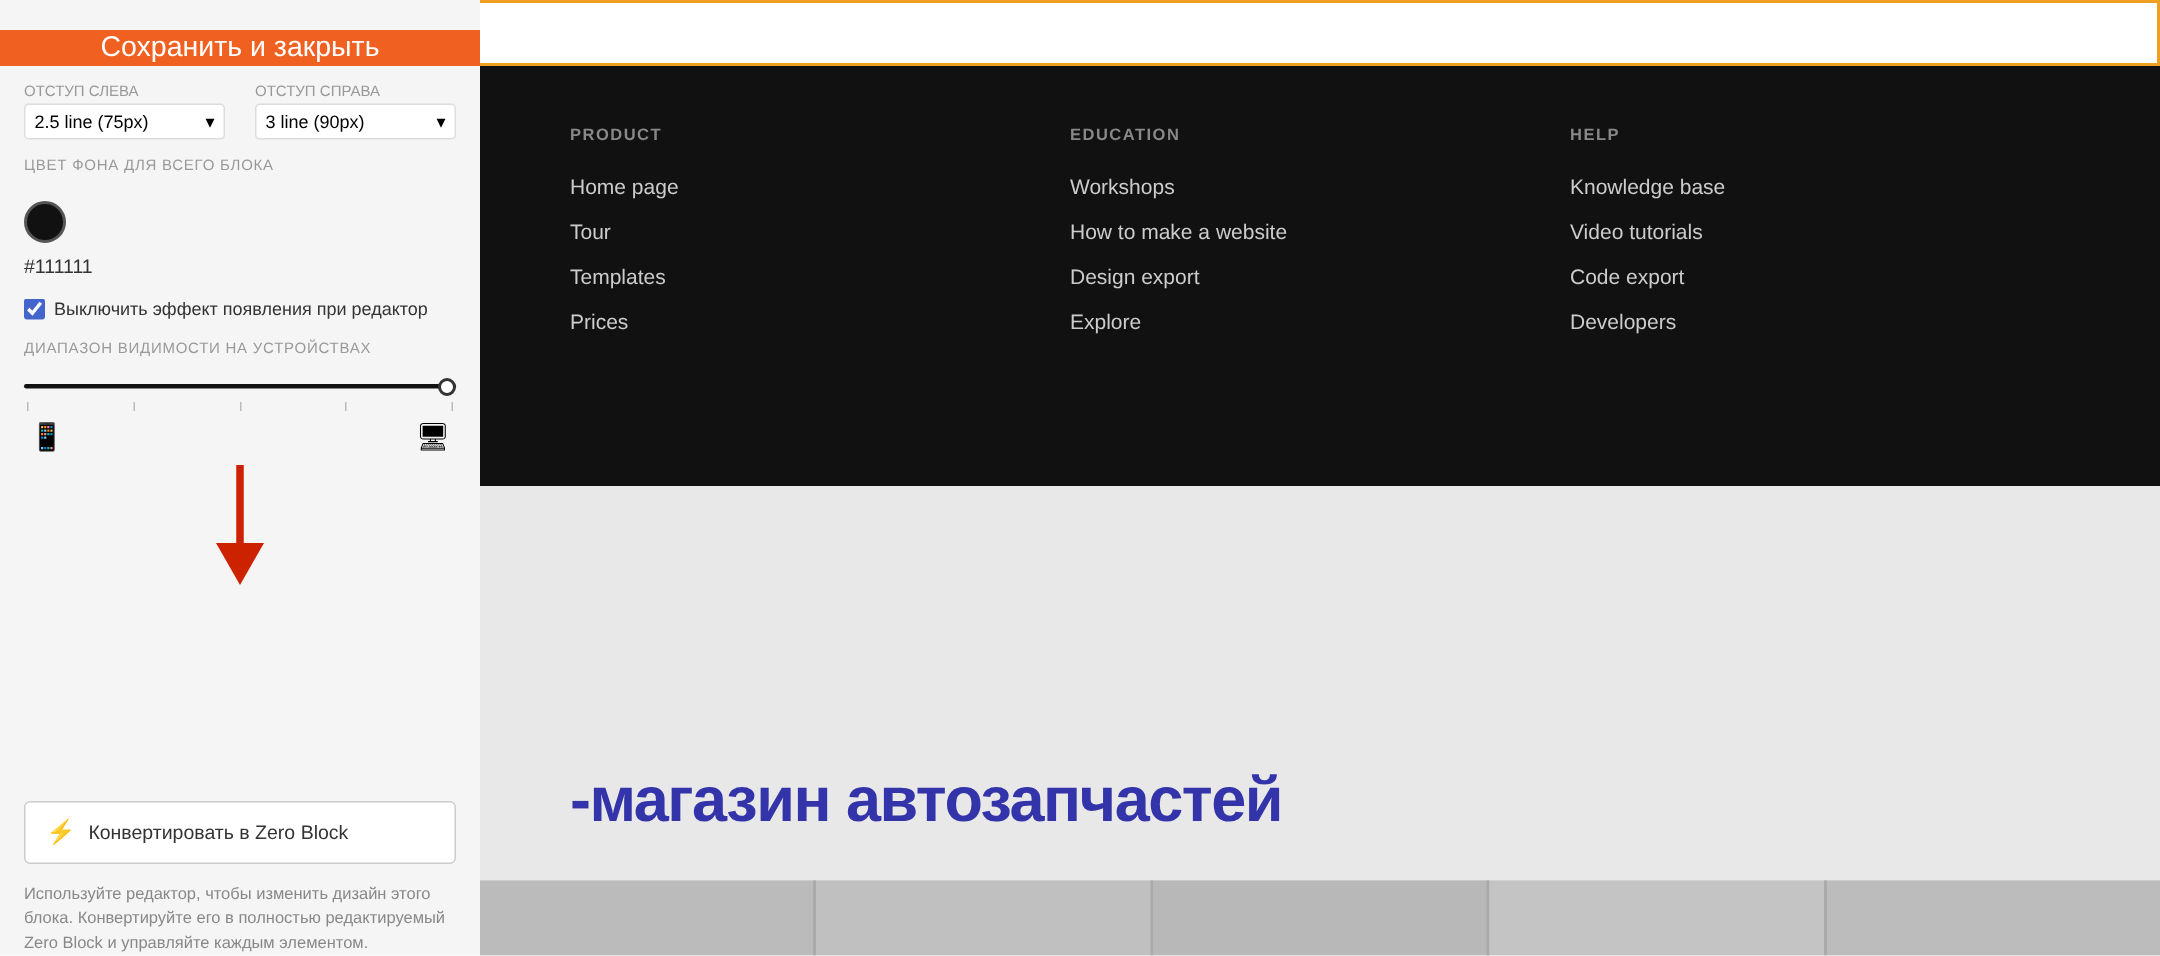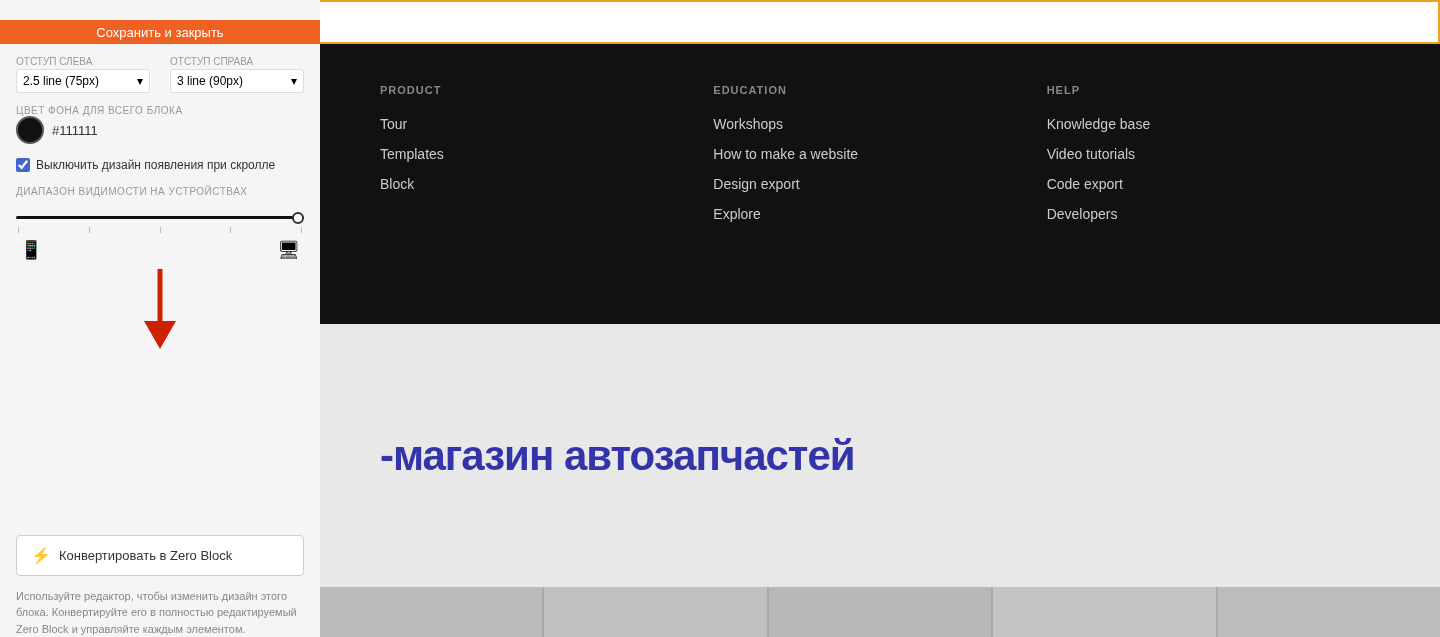--- a/index.html
+++ b/index.html
@@ -27,21 +27,21 @@
       color: #fff;
       border: none;
       font-size: 13px;
       cursor: pointer;
     }
     .btn-save-close {
       flex: 1;
       background: #f06020;
       color: #fff;
       border: none;
-      font-size: 13px;
+      font-size: 19px;
       cursor: pointer;
       margin-top: 20px;
     }
 
     .panel-content {
       padding: 12px 16px;
       flex: 1;
       overflow-y: auto;
     }
 
@@ -70,30 +70,31 @@
       padding: 4px 6px;
       font-size: 12px;
       cursor: pointer;
       justify-content: space-between;
     }
 
     .section-label {
       font-size: 10px;
       color: #999;
       text-transform: uppercase;
-      margin-bottom: 0;
+      margin-bottom: 18px;
       margin-top: 12px;
       letter-spacing: 0.5px;
     }
 
     .color-row {
       display: flex;
-      align-items: center;
+      align-items: flex-start;
       gap: 8px;
       margin-bottom: 14px;
+      flex-direction: column;
     }
     .color-swatch {
       width: 28px;
       height: 28px;
       border-radius: 50%;
       background: #111111;
       border: 2px solid #555;
       cursor: pointer;
       flex-shrink: 0;
     }
@@ -239,21 +240,21 @@
       margin-bottom: 14px;
       cursor: pointer;
       text-decoration: none;
     }
 
     
     .bottom-section {
       flex: 1;
       background: #e8e8e8;
       display: flex;
-      align-items: center;
+      align-items: flex-end;
       padding: 30px 60px;
       overflow: hidden;
     }
 
     .big-title {
       font-size: 42px;
       font-weight: 800;
       color: #3333aa;
       letter-spacing: -1px;
     }
@@ -305,21 +306,21 @@
     </div>
 
     <div class="section-label">ЦВЕТ ФОНА ДЛЯ ВСЕГО БЛОКА</div>
     <div class="color-row">
       <div class="color-swatch"></div>
       <span class="color-hex">#111111</span>
     </div>
 
     <div class="checkbox-row">
       <input type="checkbox" checked="" style="">
-      <span class="checkbox-label">Выключить дизайн появления при скролле</span>
+      <span class="checkbox-label">Выключить эффект появления при редактор</span>
     </div>
 
     <div class="visibility-label">ДИАПАЗОН ВИДИМОСТИ НА УСТРОЙСТВАХ</div>
     <div class="slider-container">
       <input type="range" min="0" max="100" value="100" style="">
       <div class="slider-ticks">
         <div class="slider-tick"></div>
         <div class="slider-tick"></div>
         <div class="slider-tick"></div>
         <div class="slider-tick"></div>
@@ -348,23 +349,24 @@
 </div>
 
 <div class="main-area">
 
   <div class="top-bar"></div>
 
   <div class="footer-section">
 
     <div class="footer-col">
       <div class="footer-col-title">PRODUCT</div>
+      <a class="footer-link">Home page</a>
       <a class="footer-link">Tour</a>
       <a class="footer-link">Templates</a>
-      <a class="footer-link">Block</a>
+      <a class="footer-link">Prices</a>
     </div>
 
     <div class="footer-col">
       <div class="footer-col-title">EDUCATION</div>
       <a class="footer-link">Workshops</a>
       <a class="footer-link">How to make a website</a>
       <a class="footer-link">Design export</a>
       <a class="footer-link">Explore</a>
     </div>
 

